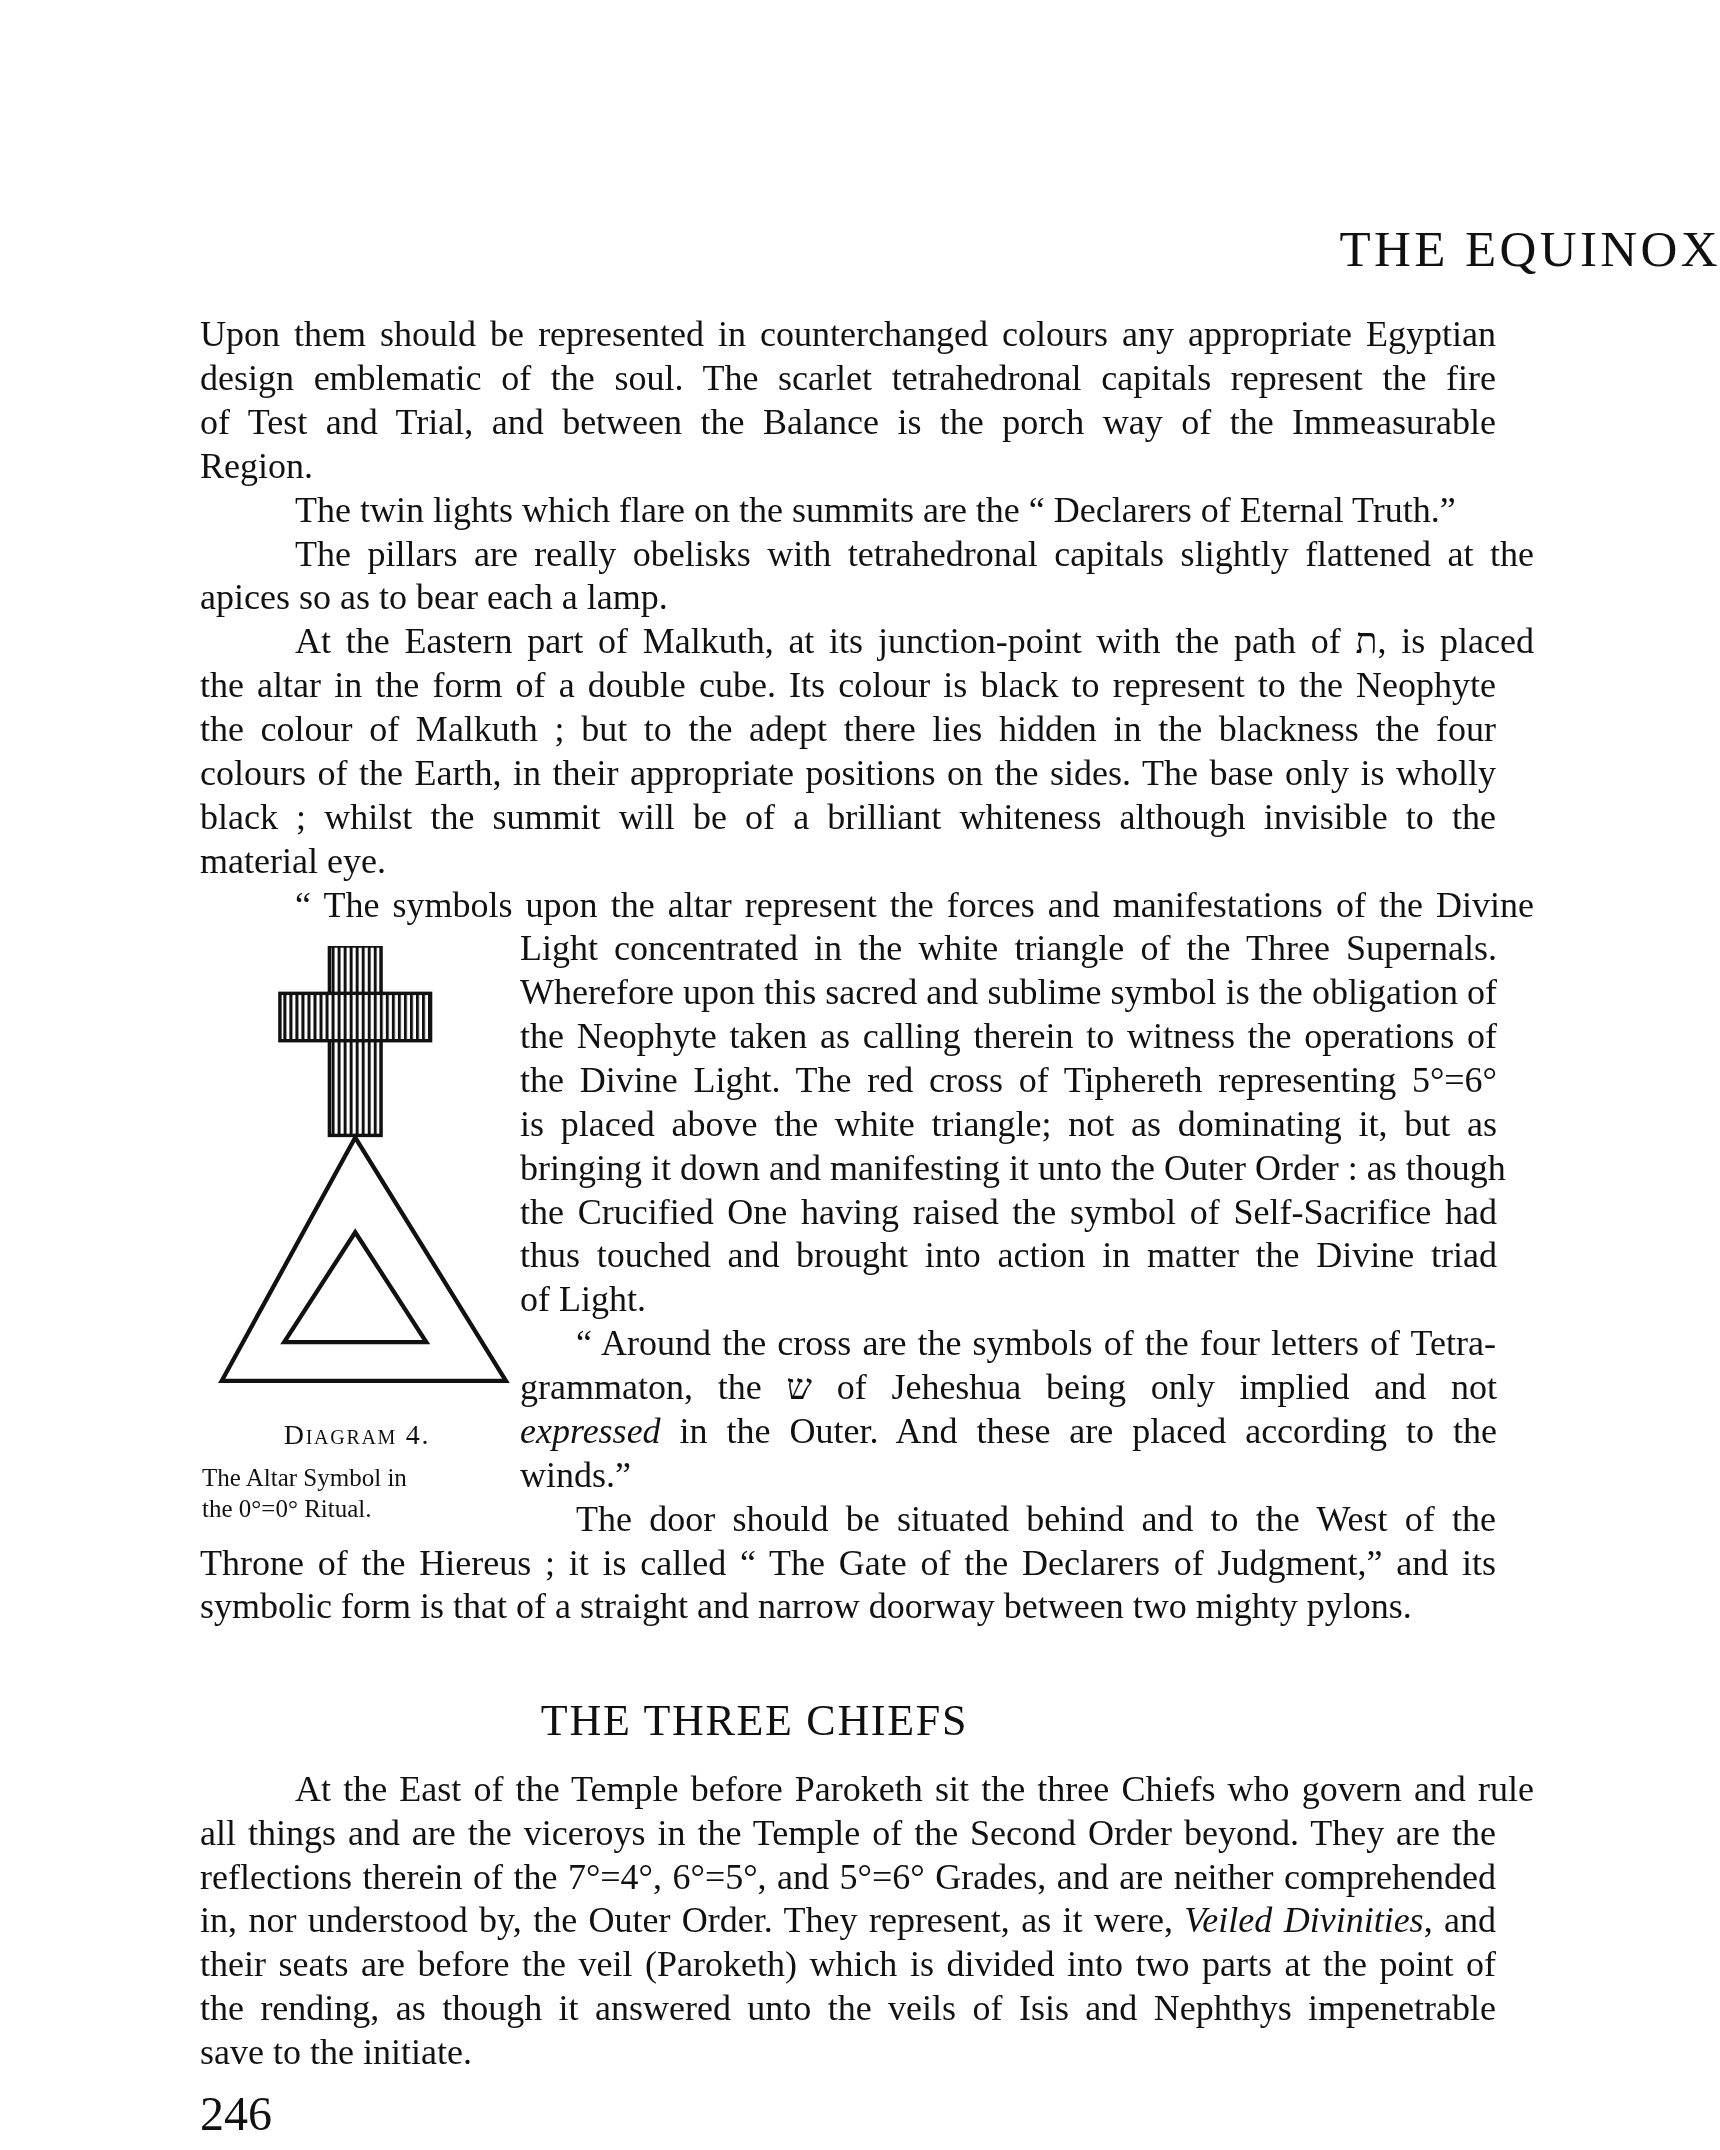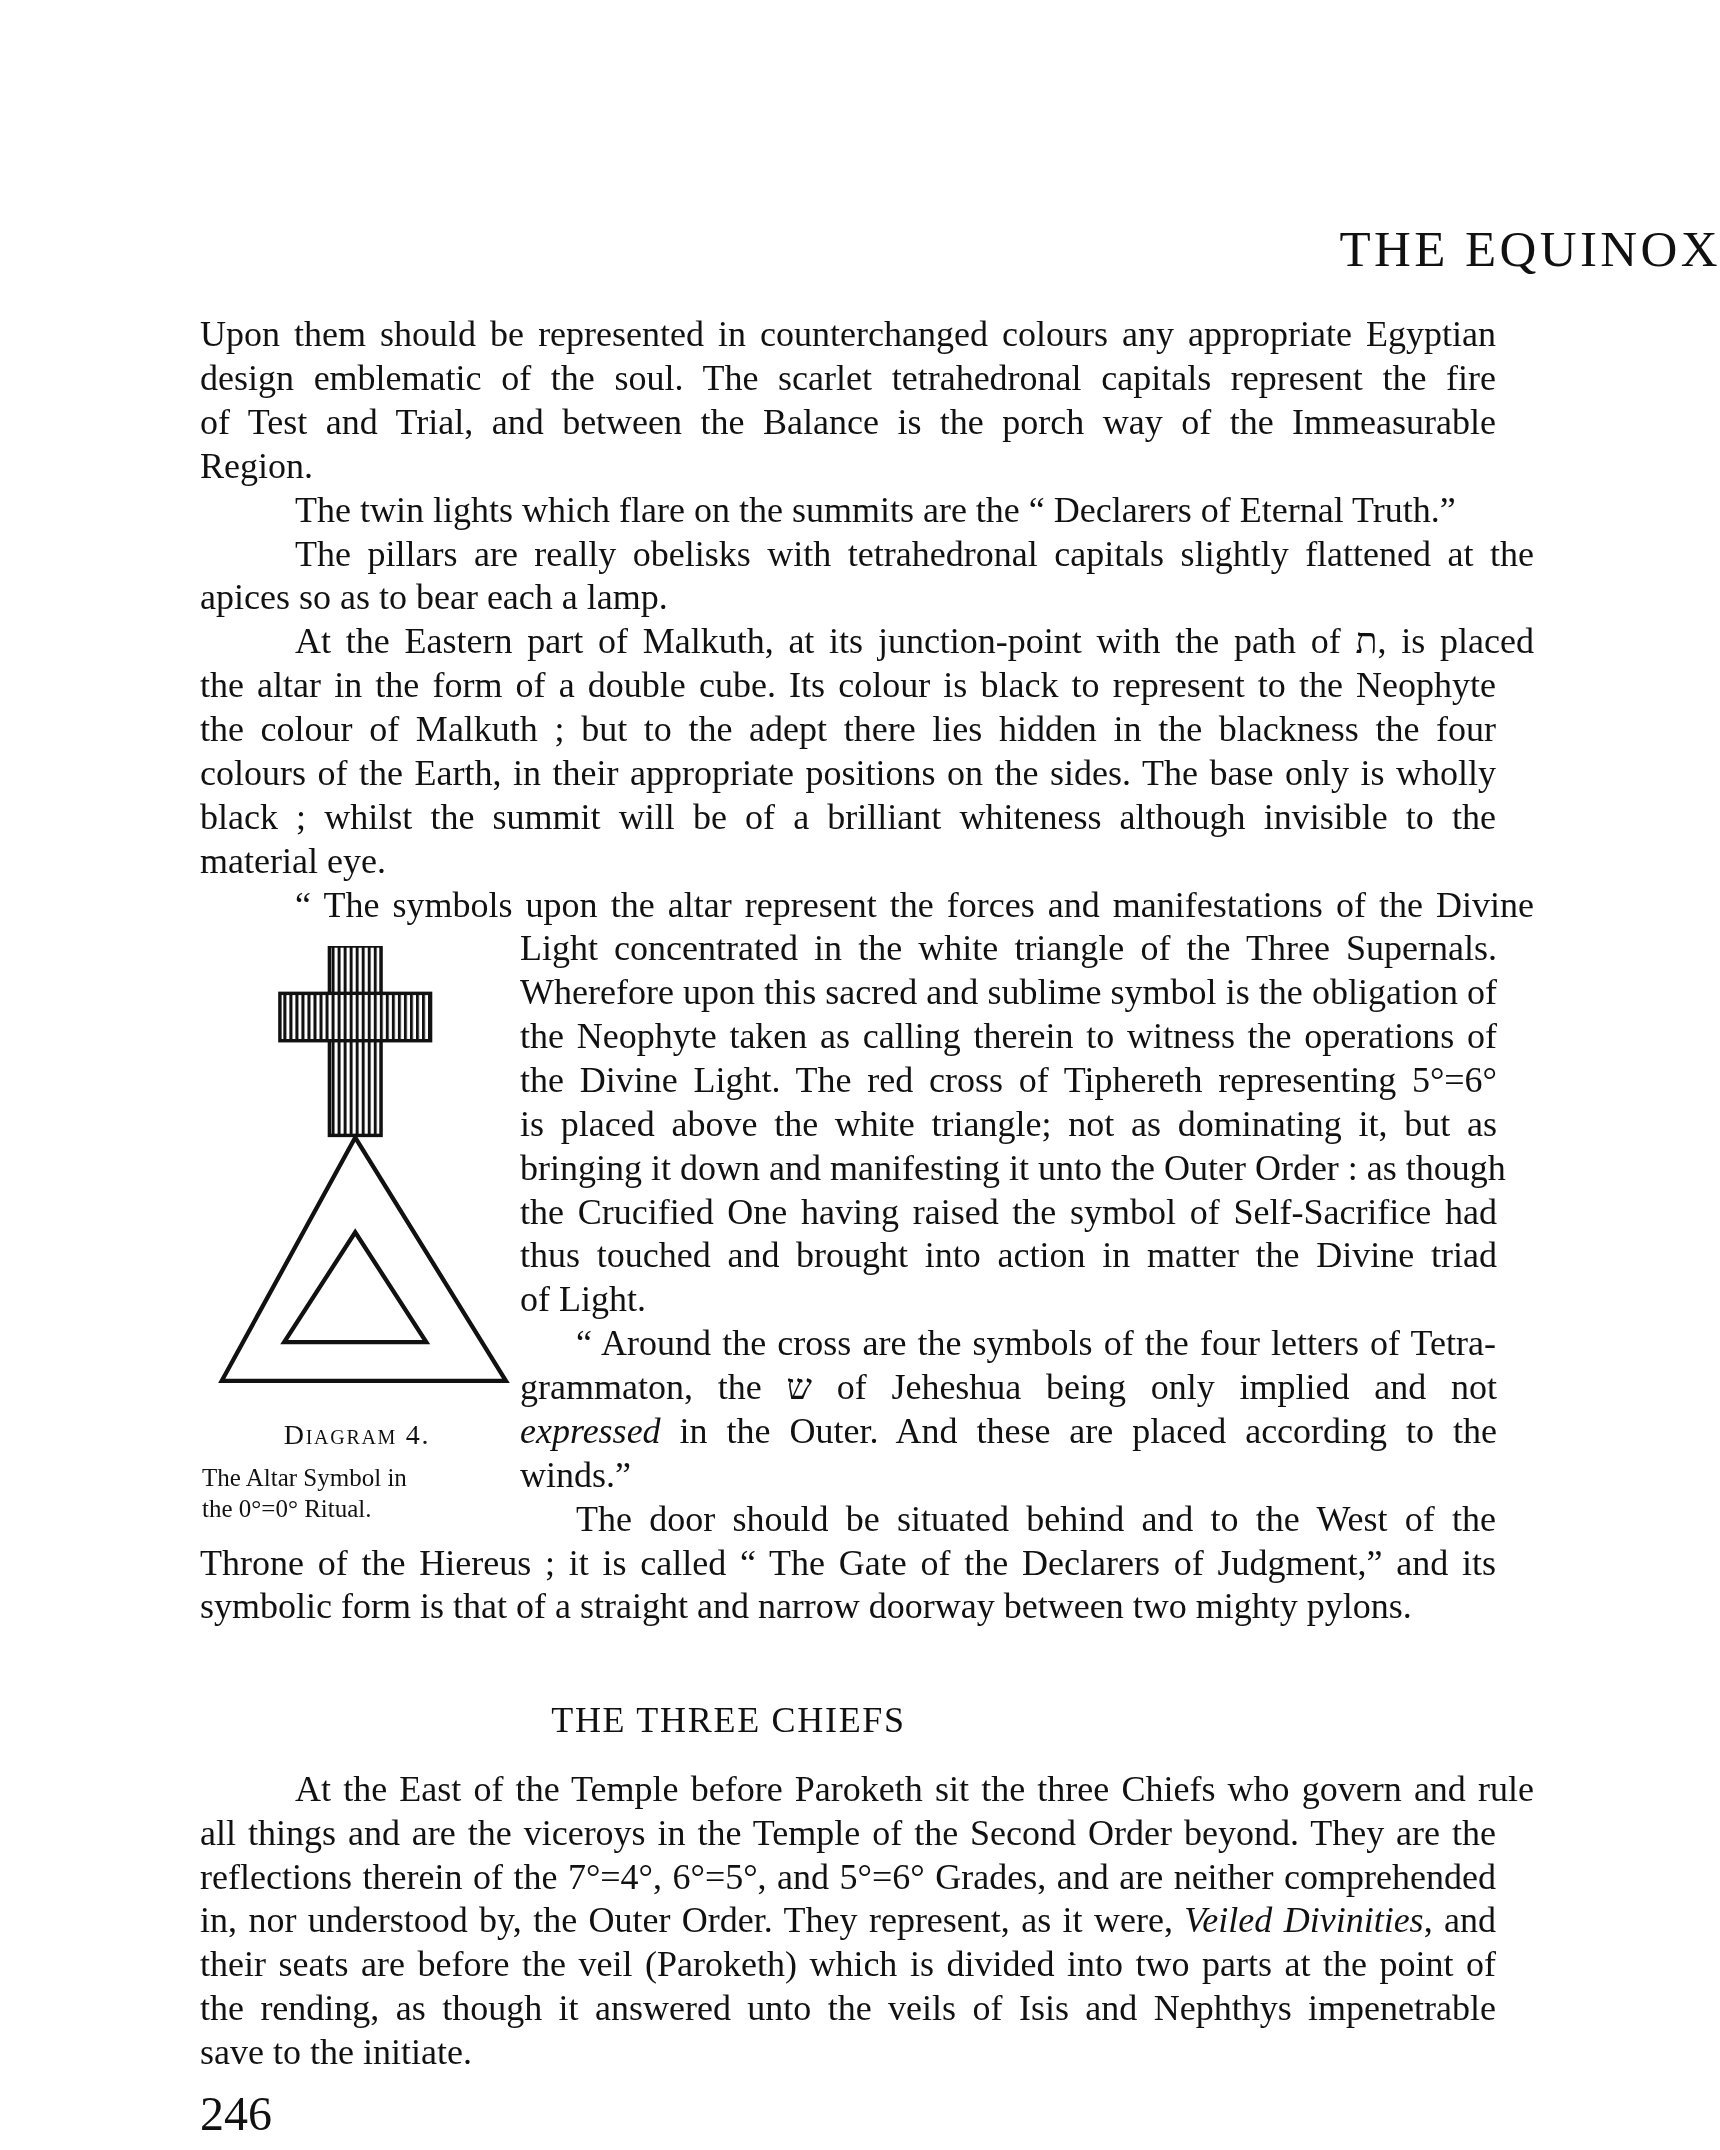--- a/index.html
+++ b/index.html
@@ -10,21 +10,21 @@
                   font-size:51px; letter-spacing:3.4px; line-height:60px; }
   .line { position:absolute; font-size:36px; line-height:43px; white-space:nowrap; }
   .just { text-align:justify; text-align-last:justify; }
   .full { left:200px; width:1296px; }
   .right-col { left:520px; width:977px; }
   .indent { left:258px; width:1239px;margin-left:37px; }
   .caption-title { left:202px; width:310px; text-align:center; top:1415px;
                    font-size:28px; line-height:39px; font-variant:small-caps; letter-spacing:1.7px; }
   .caption-sub { left:202px; width:310px; font-size:25px; line-height:31px; }
   .section-head { left:0; width:1457px; top:1699px; text-align:center;
-                  font-size:36px; letter-spacing:1.7px; line-height:43px; }
+                  font-size:44px; letter-spacing:1.7px; line-height:43px;padding-left:26px; }
   .page-number { left:200px; top:2086px; font-size:48px; line-height:56px; }
   .diagram { left:211px; top:946px; width:310px; height:452px; }
   em { }
 </style>
 </head>
 <body>
 
 <div class="abs running-head">THE EQUINOX</div>
 
 <div class="line full just" style="top:313px">Upon them should be represented in counterchanged colours any appropriate Egyptian</div>

